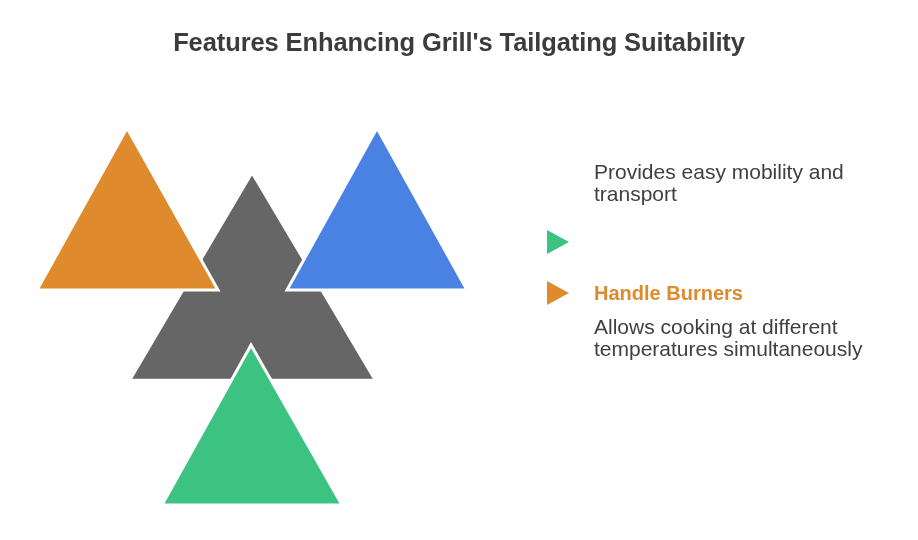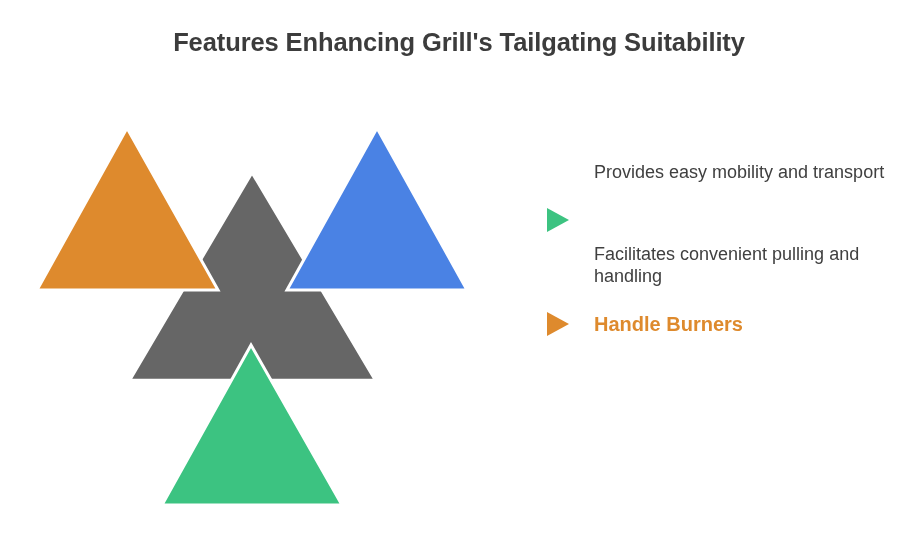--- a/index.html
+++ b/index.html
@@ -76,21 +76,21 @@
   .legend-title {
     margin-left: 24px;
     font-size: 20px;
     font-weight: bold;
     line-height: 24px;
     white-space: nowrap;
   }
   .legend-desc {
     margin-left: 48px;
     margin-top: 9px;
-    font-size: 18px;
+    font-size: 21px;
     line-height: 22px;
     color: #404040;
     max-width: 300px;
   }
 </style>
 </head>
 <body>
 
 <div id="infographic">
 
@@ -114,26 +114,26 @@
     <div class="legend-item">
       <div class="legend-desc">Provides easy mobility and transport</div>
     </div>
 
     <div class="legend-item">
       <div class="legend-head">
         <svg class="legend-marker" viewBox="0 0 24 26" xmlns="http://www.w3.org/2000/svg">
           <polygon points="1,1 23,13 1,25" fill="#3cc381"></polygon>
         </svg>
       </div>
-      <div class="legend-desc">Facilitates convenient pulling and handling</div>
     </div>
 
     <div class="legend-item">
       <div class="legend-head">
         <svg class="legend-marker" viewBox="0 0 24 26" xmlns="http://www.w3.org/2000/svg">
           <polygon points="1,1 23,13 1,25" fill="#de8a2d"></polygon>
         </svg>
         <div class="legend-title" style="color:#de8a2d">Handle Burners</div>
       </div>
+      <div class="legend-desc">Allows cooking at different temperatures simultaneously</div>
     </div>
 
   </div>
 </div>
 
 </body></html>

